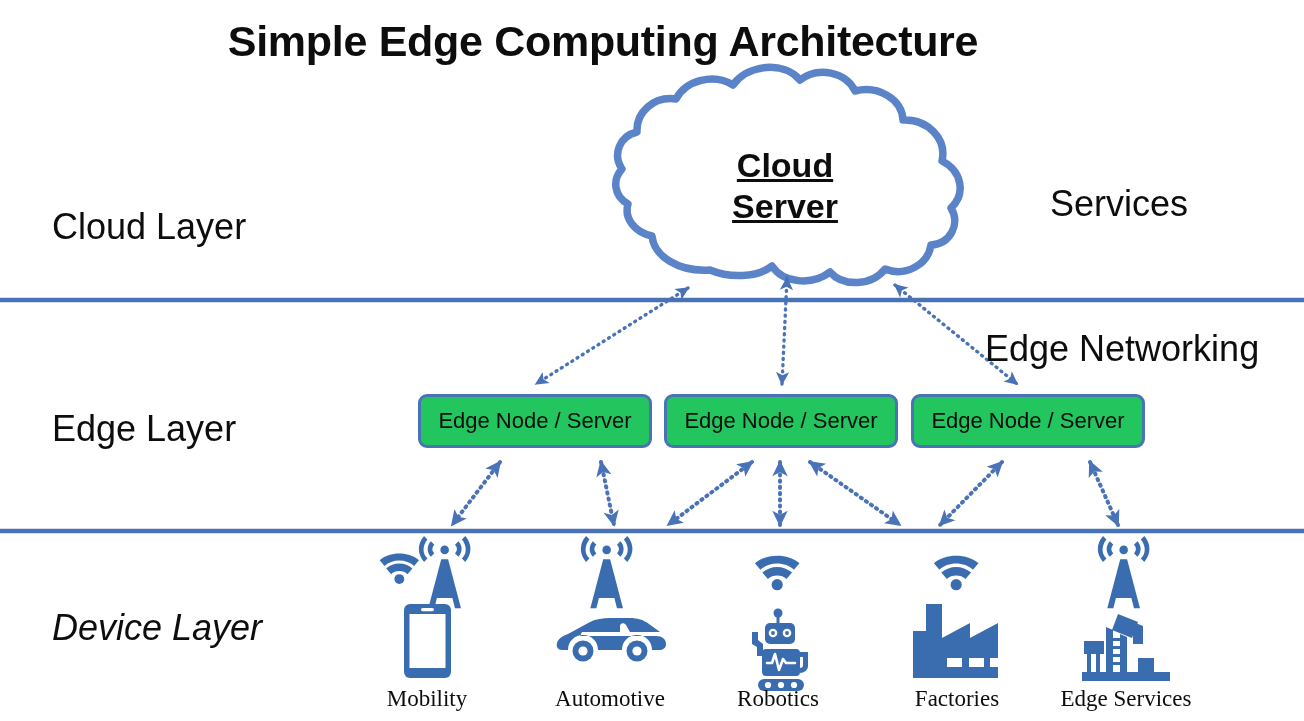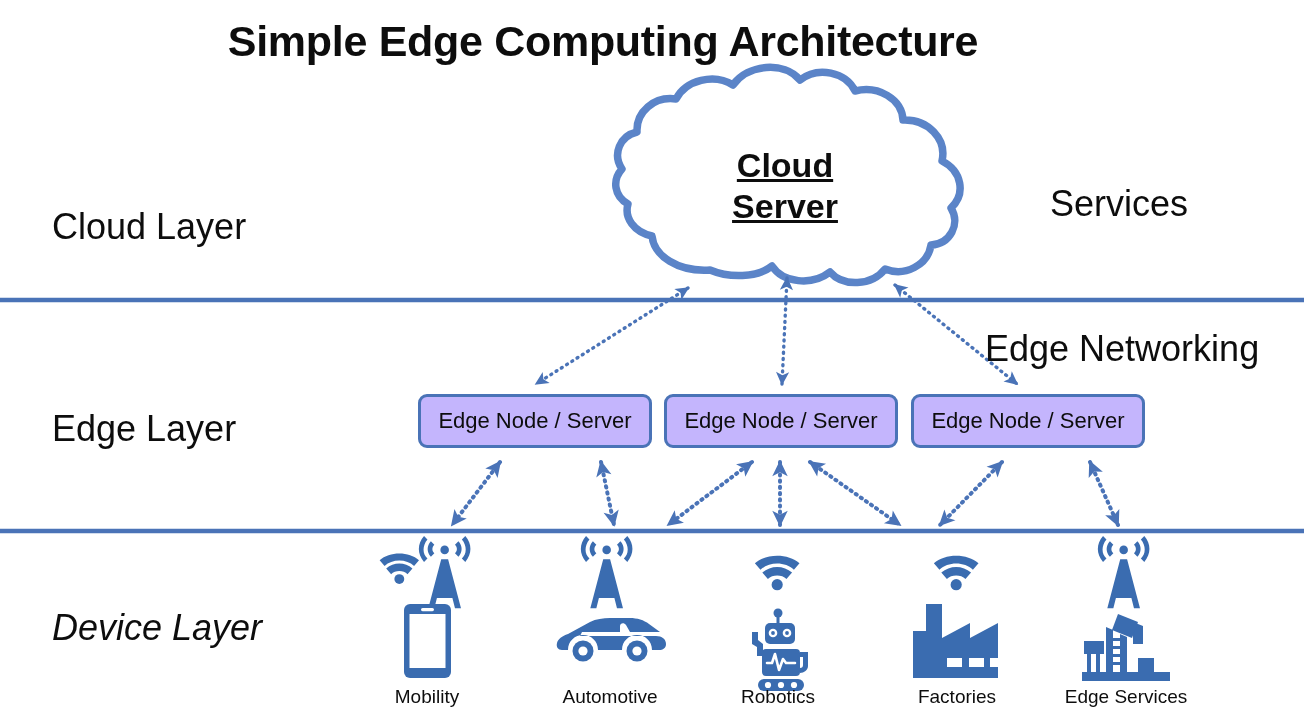--- a/index.html
+++ b/index.html
@@ -60,35 +60,35 @@
     width: 260px;
     left: 655px;
     top: 145px;
     text-decoration: underline;
   }
   .node-box {
     position: absolute;
     box-sizing: border-box;
     border: 3px solid #4a73b7;
     border-radius: 9px;
-    background: #c4b5fd;
+    background: #22c55e;
     display: flex;
     align-items: center;
     justify-content: center;
   }
   .node-label {
     font-family: "Liberation Sans Narrow", "Liberation Sans", sans-serif;
     font-size: 22px;
     color: #0d0d0d;
     letter-spacing: 0px;
   }
   .device-label {
     position: absolute;
-    font-family: Liberation Sans, sans-serif;
-    font-size: 19px;
+    font-family: Liberation Serif, serif;
+    font-size: 23px;
     color: #0d0d0d;
     transform: translateX(-50%);
     white-space: nowrap;
   }
 </style>
 </head>
 <body>
 
 <div id="canvas">
 

